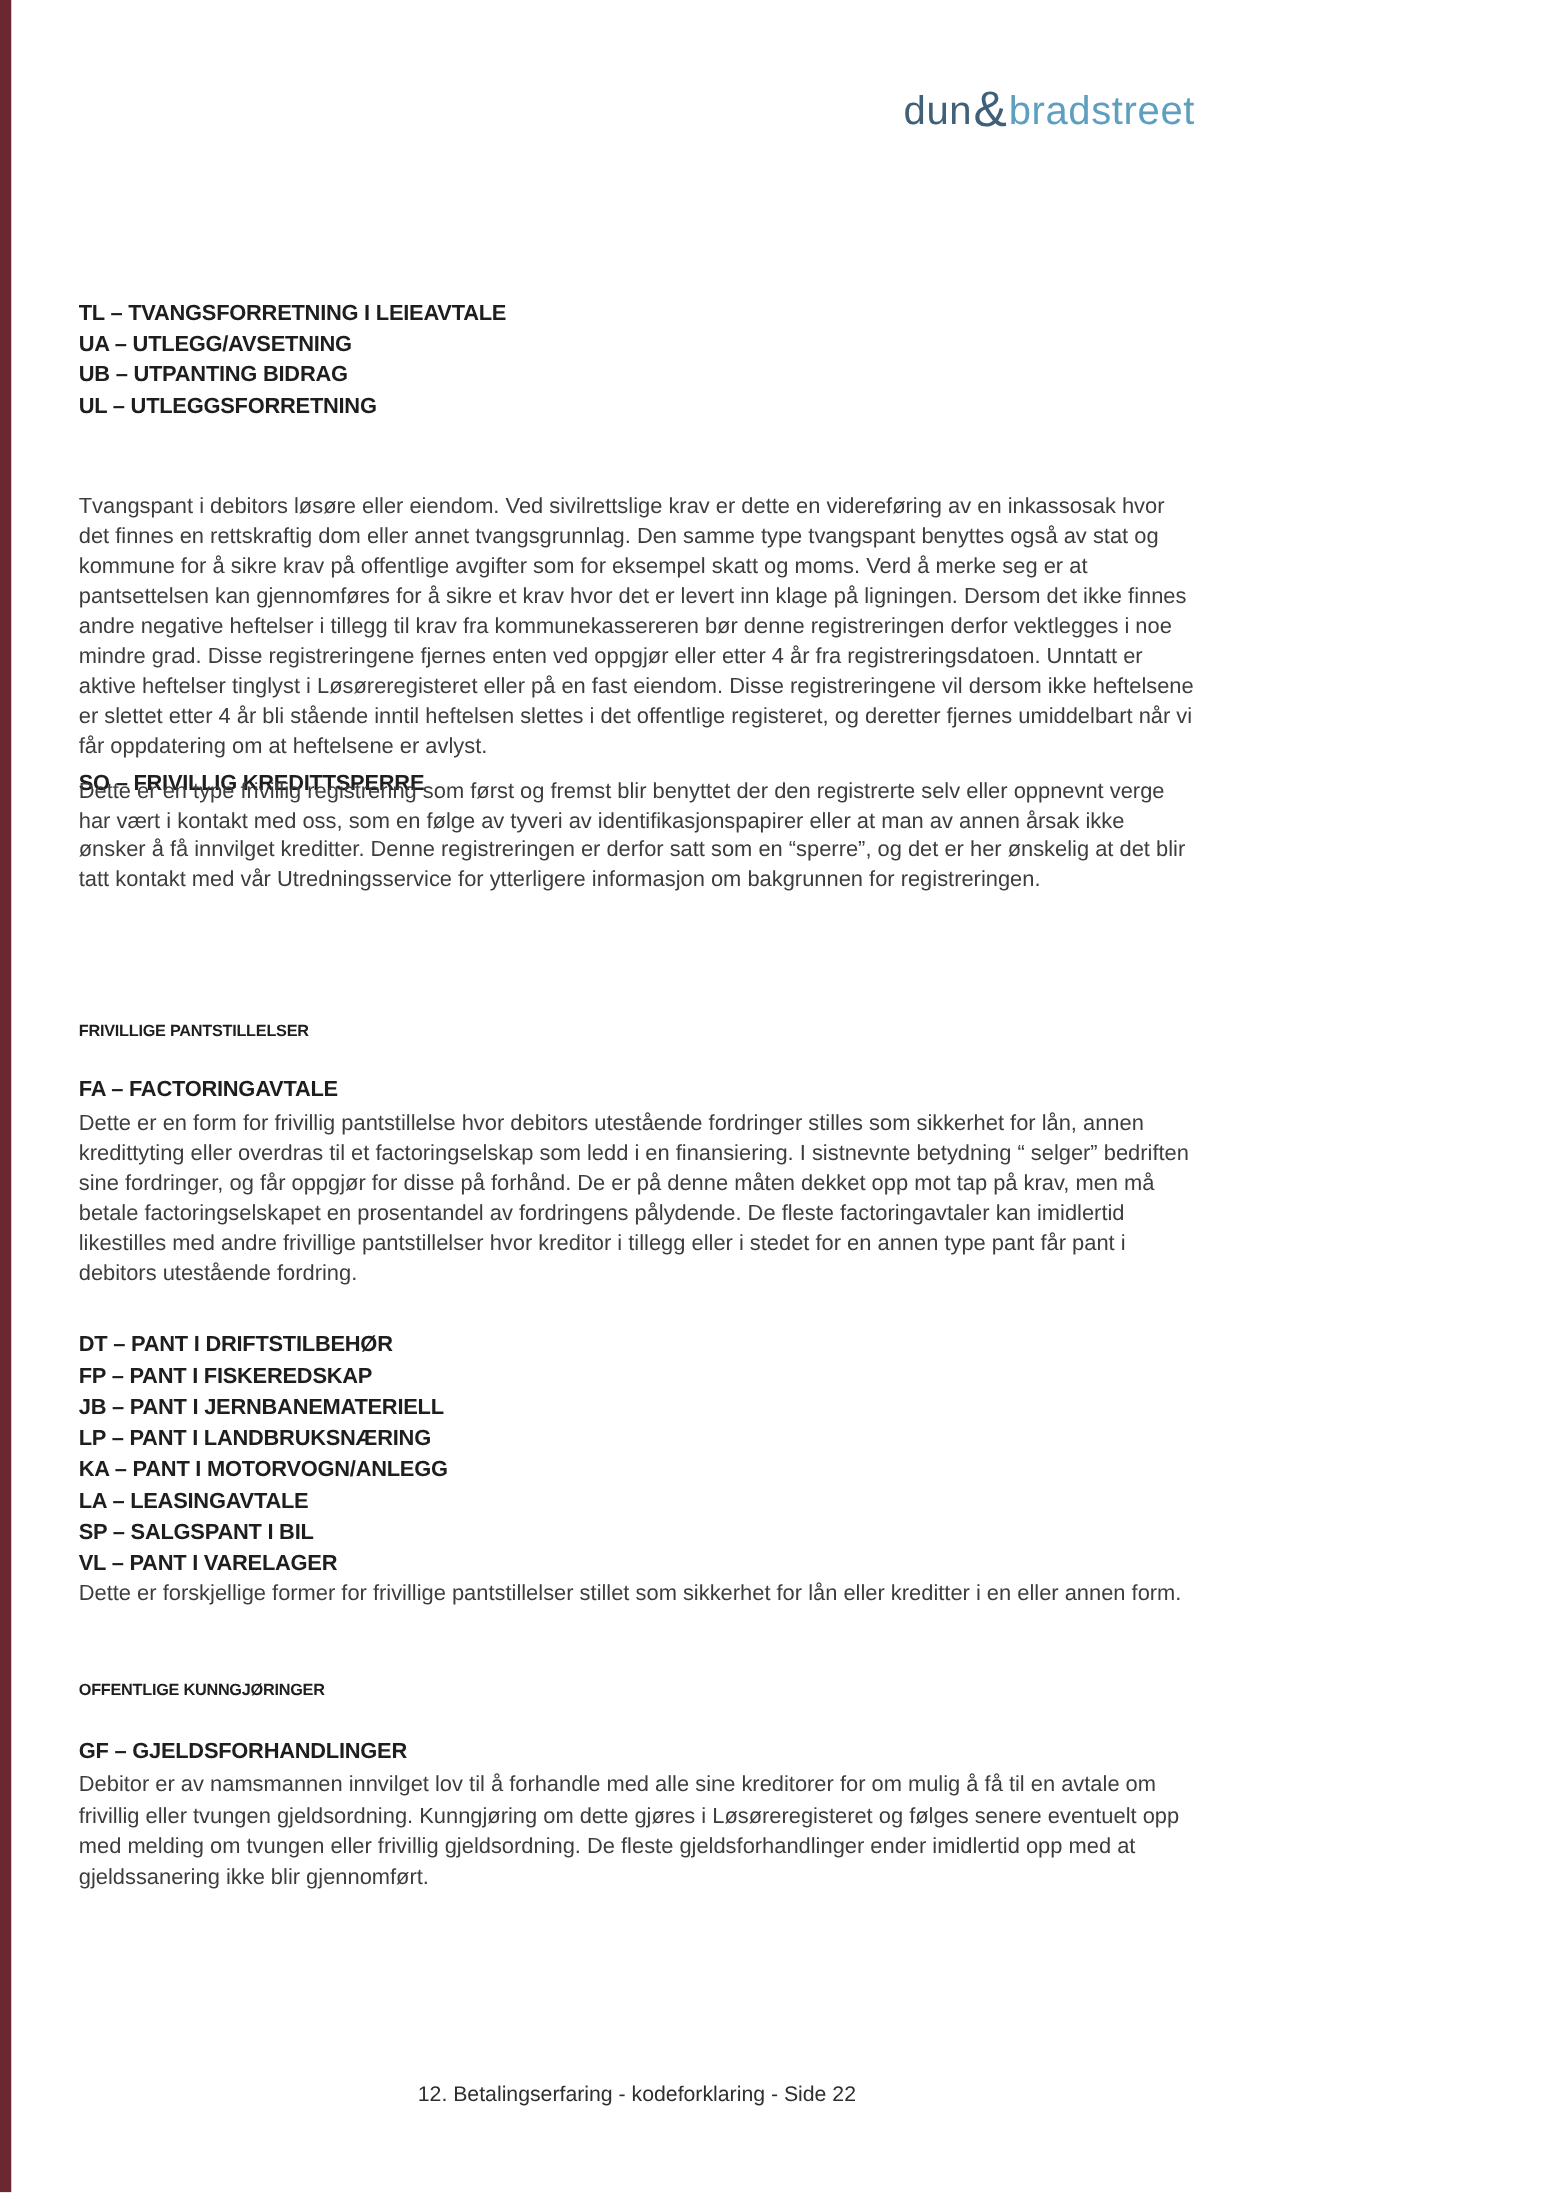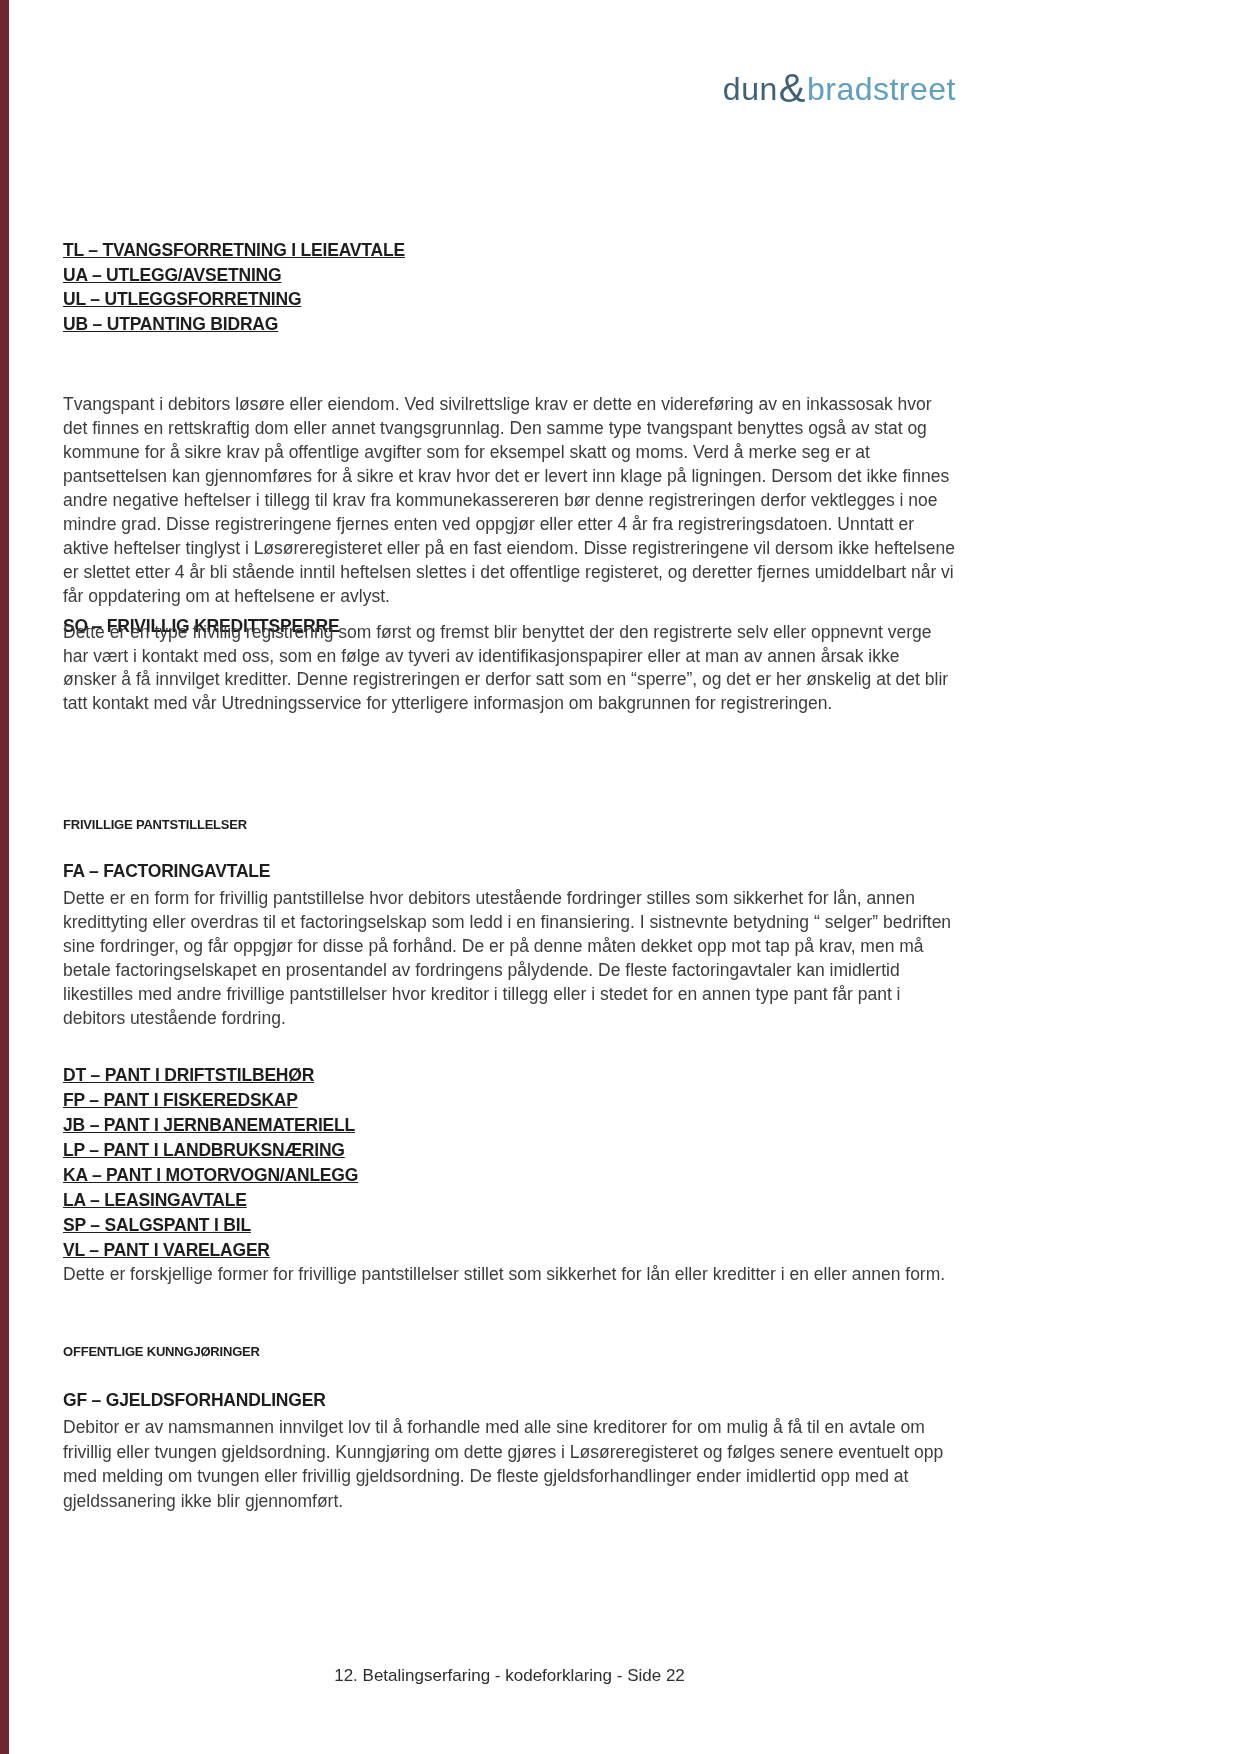--- a/index.html
+++ b/index.html
@@ -23,21 +23,21 @@
     line-height:40px;
   }
   .logo .dun { font-size:32px; color:#3f6078; font-weight:400; }
   .logo .amp { font-size:40px; color:#3f6078; font-weight:400; margin:0 1px; vertical-align:-2px; }
   .logo .brad { font-size:32px; color:#5e9fc0; font-weight:400; }
   .codes {
     position:absolute; left:63px; width:893px;
     font-weight:700; font-size:17.5px; line-height:24.5px;
     color:#1e1e1e; letter-spacing:-0.2px;
   }
-  .codes div { white-space:nowrap;text-decoration:underline; }
+  .codes div { white-space:nowrap; }
   .para {
     position:absolute; left:63px; width:893px;
     font-size:17.5px; line-height:24px;
     color:#3d3d3d;
   }
   .heading {
     position:absolute; left:63px; width:893px;
     font-weight:700; font-size:17.5px; line-height:24px;
     color:#1e1e1e; letter-spacing:-0.2px;
   }
@@ -71,22 +71,22 @@
 
   <div class="edge-strip"></div>
 
   <div class="logo">
     <span class="dun">dun</span><span class="amp">&amp;</span><span class="brad">bradstreet</span>
   </div>
 
   <div class="codes" id="codes-tvang">
     <div>TL – TVANGSFORRETNING I LEIEAVTALE</div>
     <div>UA – UTLEGG/AVSETNING</div>
+    <div>UB – UTPANTING BIDRAG</div>
     <div>UL – UTLEGGSFORRETNING</div>
-    <div>UB – UTPANTING BIDRAG</div>
   </div>
 
   <div class="para" id="para-tvang">Tvangspant i debitors løsøre eller eiendom. Ved sivilrettslige krav er dette en videreføring av en inkassosak hvor det finnes en rettskraftig dom eller annet tvangsgrunnlag. Den samme type tvangspant benyttes også av stat og kommune for å sikre krav på offentlige avgifter som for eksempel skatt og moms. Verd å merke seg er at pantsettelsen kan gjennomføres for å sikre et krav hvor det er levert inn klage på ligningen. Dersom det ikke finnes andre negative heftelser i tillegg til krav fra kommunekassereren bør denne registreringen derfor vektlegges i noe mindre grad. Disse registreringene fjernes enten ved oppgjør eller etter 4 år fra registreringsdatoen. Unntatt er aktive heftelser tinglyst i Løsøreregisteret eller på en fast eiendom. Disse registreringene vil dersom ikke heftelsene er slettet etter 4 år bli stående inntil heftelsen slettes i det offentlige registeret, og deretter fjernes umiddelbart når vi får oppdatering om at heftelsene er avlyst.</div>
 
   <div class="heading" id="heading-so">SO – FRIVILLIG KREDITTSPERRE</div>
   <div class="para" id="para-so">Dette er en type frivillig registrering som først og fremst blir benyttet der den registrerte selv eller oppnevnt verge har vært i kontakt med oss, som en følge av tyveri av identifikasjonspapirer eller at man av annen årsak ikke ønsker å få innvilget kreditter. Denne registreringen er derfor satt som en “sperre”, og det er her ønskelig at det blir tatt kontakt med vår Utredningsservice for ytterligere informasjon om bakgrunnen for registreringen.</div>
 
   <div class="section-title" id="title-frivillige">FRIVILLIGE PANTSTILLELSER</div>
 
   <div class="heading" id="heading-fa">FA – FACTORINGAVTALE</div>

